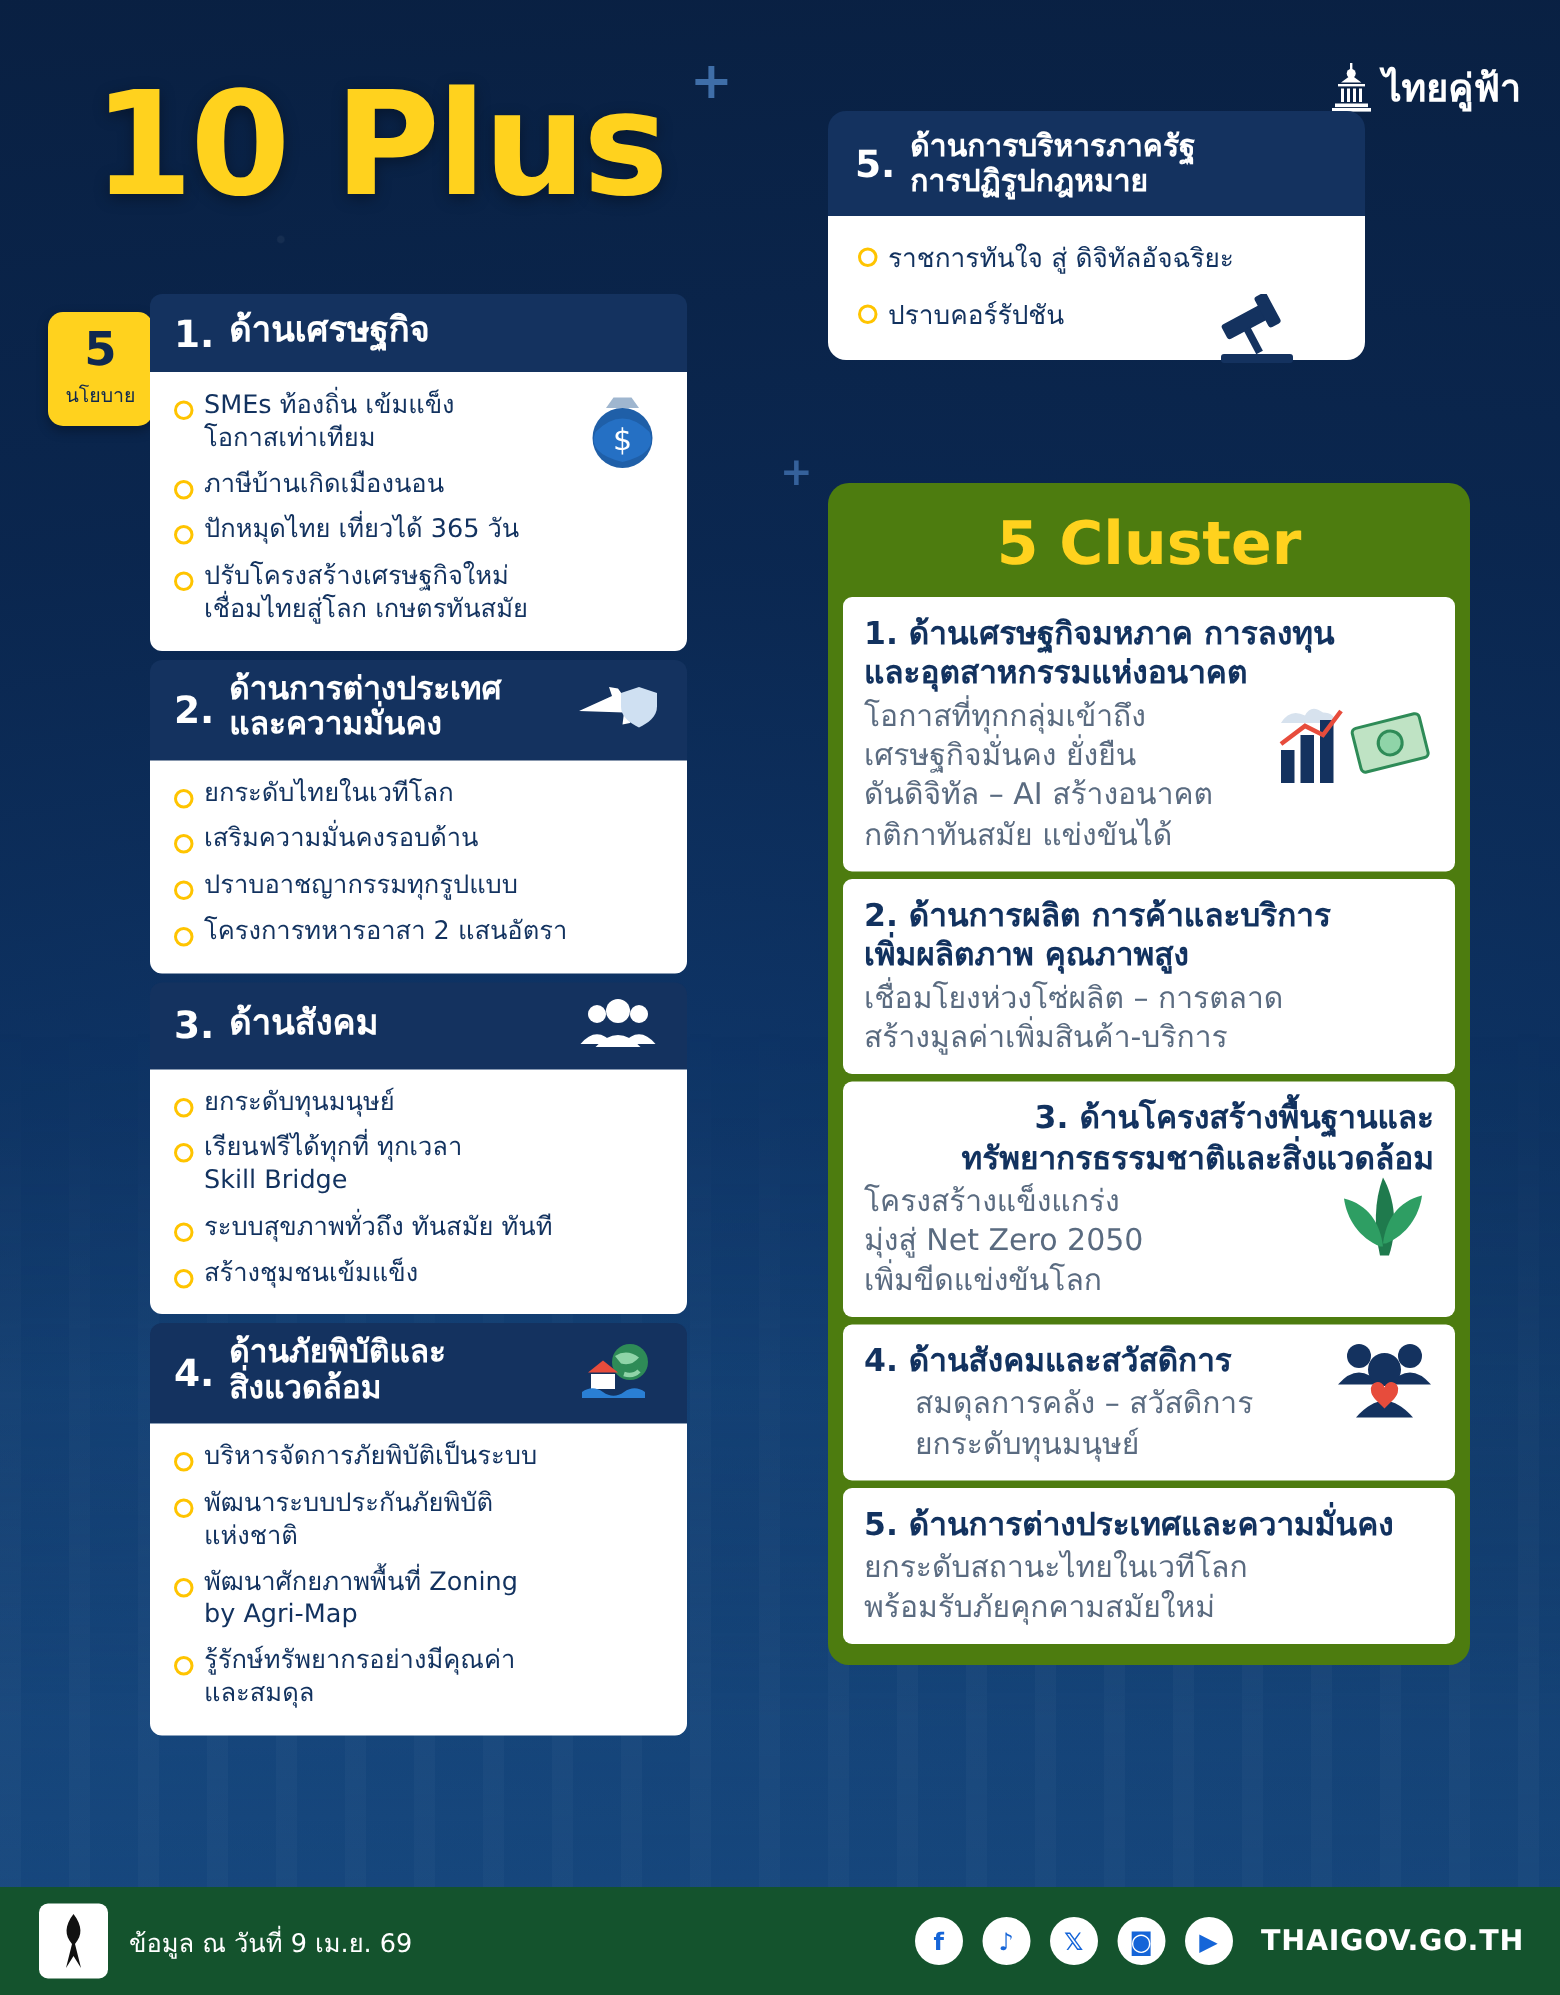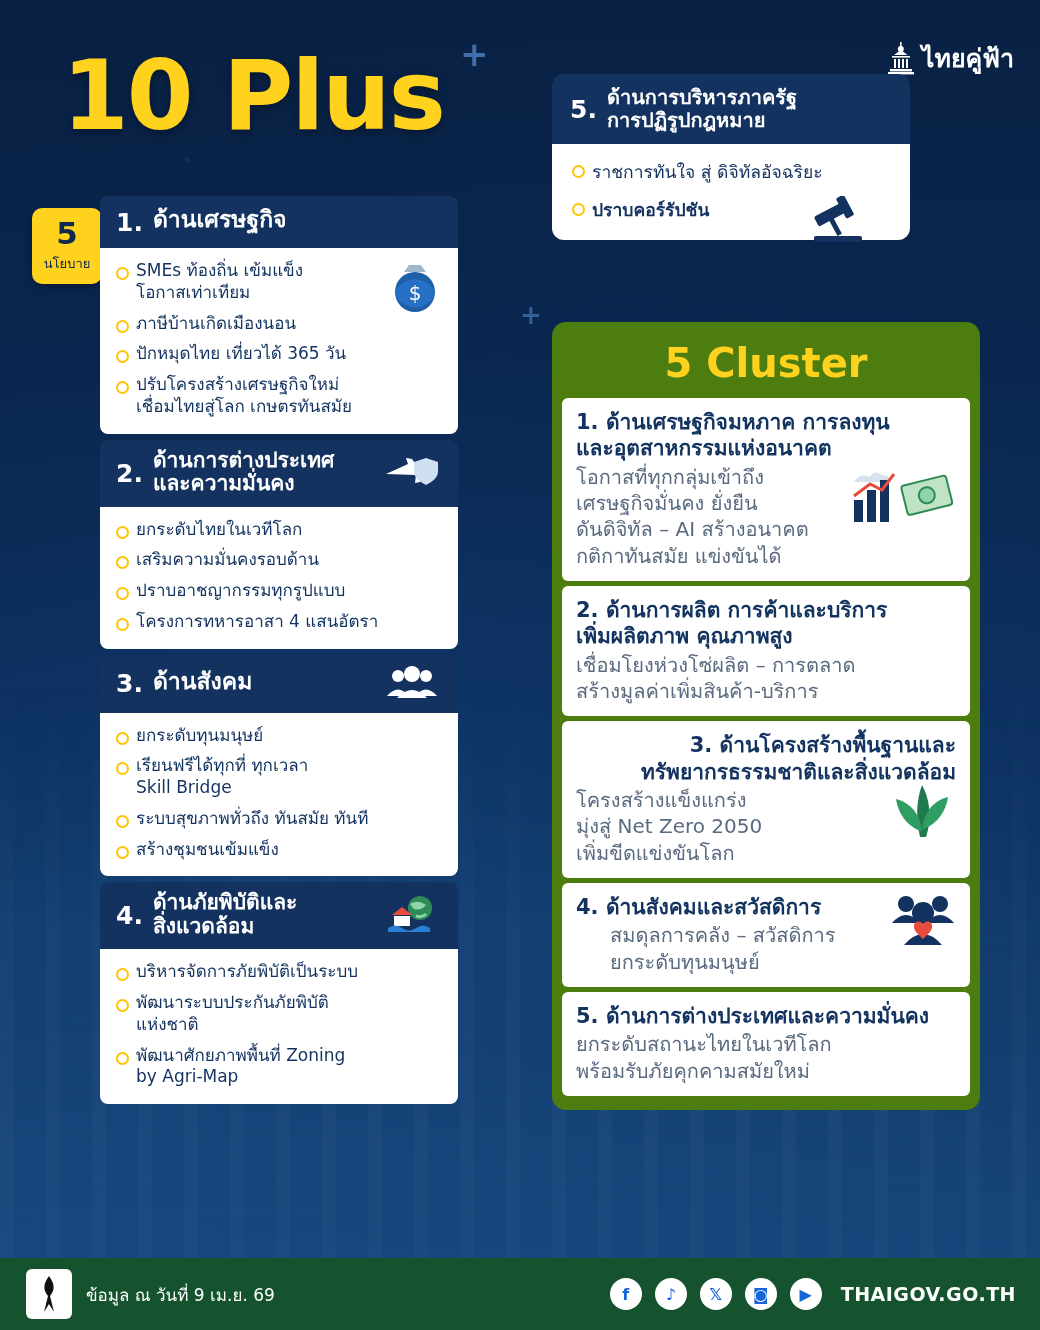--- a/index.html
+++ b/index.html
@@ -104,21 +104,21 @@
   .gov-head .t { font-size: 20px; font-weight: bold; line-height: 1.15; }
   .gov-body {
     background: #fff; border-radius: 0 0 12px 12px; padding: 14px 18px 16px;
     position: relative;
   }
   .gov-body ul { list-style: none; }
   .gov-body li {
     position: relative; padding-left: 22px; margin-bottom: 10px;
     font-size: 17.5px; color: #12325f;
   }
-  .gov-body li:last-child { margin-bottom: 0; font-weight: bold; }
+  .gov-body li:last-child { margin-bottom: 0; }
   .gov-body li::before {
     content: ""; position: absolute; left: 2px; top: 7px;
     width: 9px; height: 9px; border-radius: 50%;
     border: 2.5px solid #FFC400; background: #fff;
   }
 
   
   .cluster {
     position: absolute; left: 552px; top: 322px; width: 428px;
     background: #4d7c0f; border-radius: 14px; padding: 12px 10px 14px 10px;
@@ -227,21 +227,21 @@
             <path d="M2 20 L24 10 L22 4 l6 1 l5 7 l12 -5 l4 4 l-10 8 l-3 9 l-5 1 l1 -8 z" fill="#ffffff"></path>
             <path d="M42 4 l12 4 v9 c0 7 -6 11 -12 14 c-6 -3 -12 -7 -12 -14 V8 z" fill="#cfe0f2"></path>
           </svg>
         </span>
       </div>
       <div class="sec-body">
         <ul>
           <li>ยกระดับไทยในเวทีโลก</li>
           <li>เสริมความมั่นคงรอบด้าน</li>
           <li>ปราบอาชญากรรมทุกรูปแบบ</li>
-          <li>โครงการทหารอาสา 4 แสนอัตรา</li>
+          <li>โครงการทหารอาสา 2 แสนอัตรา</li>
         </ul>
       </div>
     </div>
 
     <div class="sec">
       <div class="sec-head">
         <span class="n">3.</span>
         <span class="t">ด้านสังคม</span>
         <span class="icon">
           <svg width="58" height="34" viewBox="0 0 58 34">
@@ -281,20 +281,22 @@
           </svg>
         </span>
       </div>
       <div class="sec-body">
         <ul>
           <li>บริหารจัดการภัยพิบัติเป็นระบบ</li>
           <li style="white-space:pre-line;">พัฒนาระบบประกันภัยพิบัติ
 แห่งชาติ</li>
           <li style="white-space:pre-line;">พัฒนาศักยภาพพื้นที่ Zoning
 by Agri-Map</li>
+          <li style="white-space:pre-line;">รู้รักษ์ทรัพยากรอย่างมีคุณค่า
+และสมดุล</li>
         </ul>
       </div>
     </div>
   </div>
 
   <div class="gov-card">
     <div class="gov-head">
       <span class="n">5.</span>
       <span class="t" style="white-space:pre-line;">ด้านการบริหารภาครัฐ
 การปฏิรูปกฎหมาย</span>

